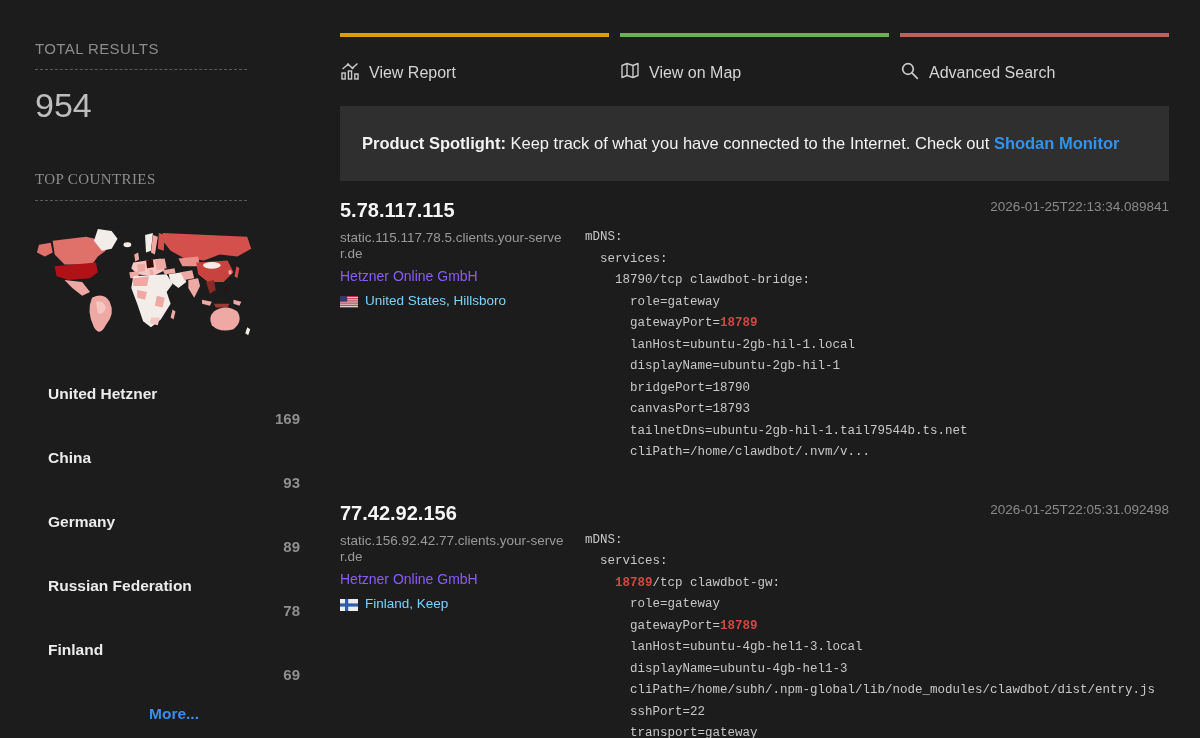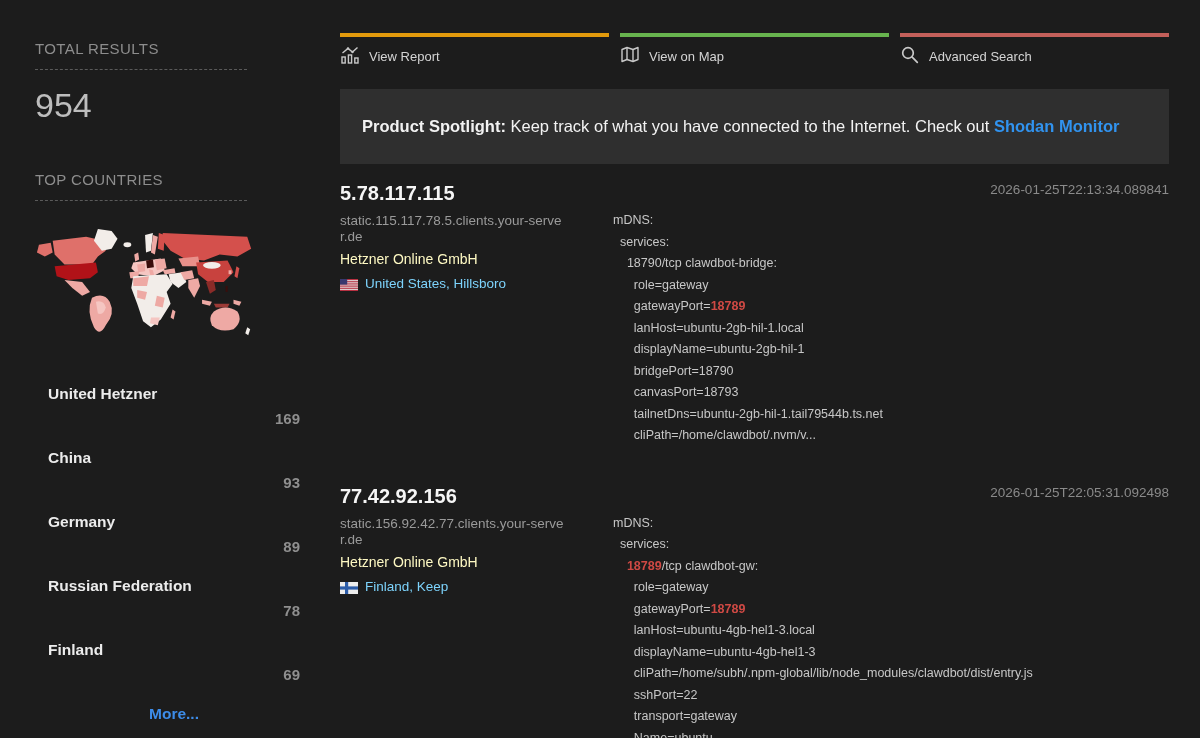--- a/index.html
+++ b/index.html
@@ -11,62 +11,62 @@
   }
   .page { display:flex; padding-left:35px; }
 
   
   .sidebar { width:265px; flex:none; padding-top:40px; }
   .facet-heading {
     color:#8d8d8d; font-size:15px; letter-spacing:.4px;
     padding-bottom:12px; border-bottom:1px dashed #5a5a5a; width:212px;
   }
   .total-value { font-size:34px; color:#bdbdbd; margin-top:16px; }
-  .top-countries-heading { margin-top:46px; }
+  .top-countries-heading { margin-top:46px;font-family:Liberation Serif, serif; }
   .world-map-wrap { margin-top:26px; width:226px; }
   .country-list { margin-top:36px; }
   .country-item { padding-left:13px; margin-bottom:22px; }
   .country-name { font-size:15.5px; font-weight:bold; color:#ececec; }
   .country-count { font-size:15px; font-weight:bold; color:#8f8f8f; margin-top:7px;text-align:right; }
   .more-link { padding-left:13px; font-size:15.5px; font-weight:bold; color:#3d8ce8; cursor:pointer; margin-top:2px;text-align:center; }
 
   
   .main { margin-left:40px; width:829px; flex:none; padding-top:33px; }
   .tabs { display:flex; gap:11px; }
   .tab {
-    flex:1; border-top:4px solid #888; padding-top:8px;
+    flex:1; border-top:4px solid #888; padding-top:24px;
     display:flex; align-items:center; gap:9px;
-    color:#d4d4d4; font-size:13px; cursor:pointer;
+    color:#d4d4d4; font-size:16px; cursor:pointer;
   }
   .tab svg { flex:none; }
 
   .banner {
     margin-top:21px; background:#2f2f2f; padding:24px 22px;
     font-size:16.5px; line-height:27px; color:#f2f2f2;
   }
   .banner .banner-title { font-weight:bold; }
   .banner .banner-link { color:#3193ef; font-weight:bold; cursor:pointer; }
 
-  .result { display:flex; margin-top:18px;gap:28px; }
+  .result { display:flex; margin-top:18px; }
   .result + .result { margin-top:38px; }
   .result-meta { width:240px; flex:none; }
   .result-ip { font-size:20px; font-weight:bold; color:#f5f5f5; cursor:pointer; }
   .result-hostname {
     margin-top:8px; font-size:13.5px; line-height:16px; color:#9a9a9a;
     width:228px; word-break:break-all;
   }
-  .result-org { margin-top:6px; font-size:14px; color:#fef9c3; cursor:pointer; }
+  .result-org { margin-top:6px; font-size:14px; color:#8b5cf6; cursor:pointer; }
   .result-location { margin-top:9px; display:flex; align-items:flex-end; gap:7px; font-size:13.5px; color:#7dd3fc; }
   .result-location svg { flex:none; display:block; }
 
   .result-data { flex:1; padding-left:5px; position:relative; }
   .result-timestamp { text-align:right; font-size:13.5px; color:#8a8a8a; }
   .mdns {
     margin-top:13px;
-    font-family:Liberation Sans, sans-serif;
+    font-family:Liberation Mono, monospace;
     font-size:12.5px; line-height:21.5px; color:#c7c7c7;
     white-space:pre;
   }
   .mdns .hl { color:#cf4944; font-weight:bold; }
 </style>
 </head>
 <body>
 
 <div class="page">
 

